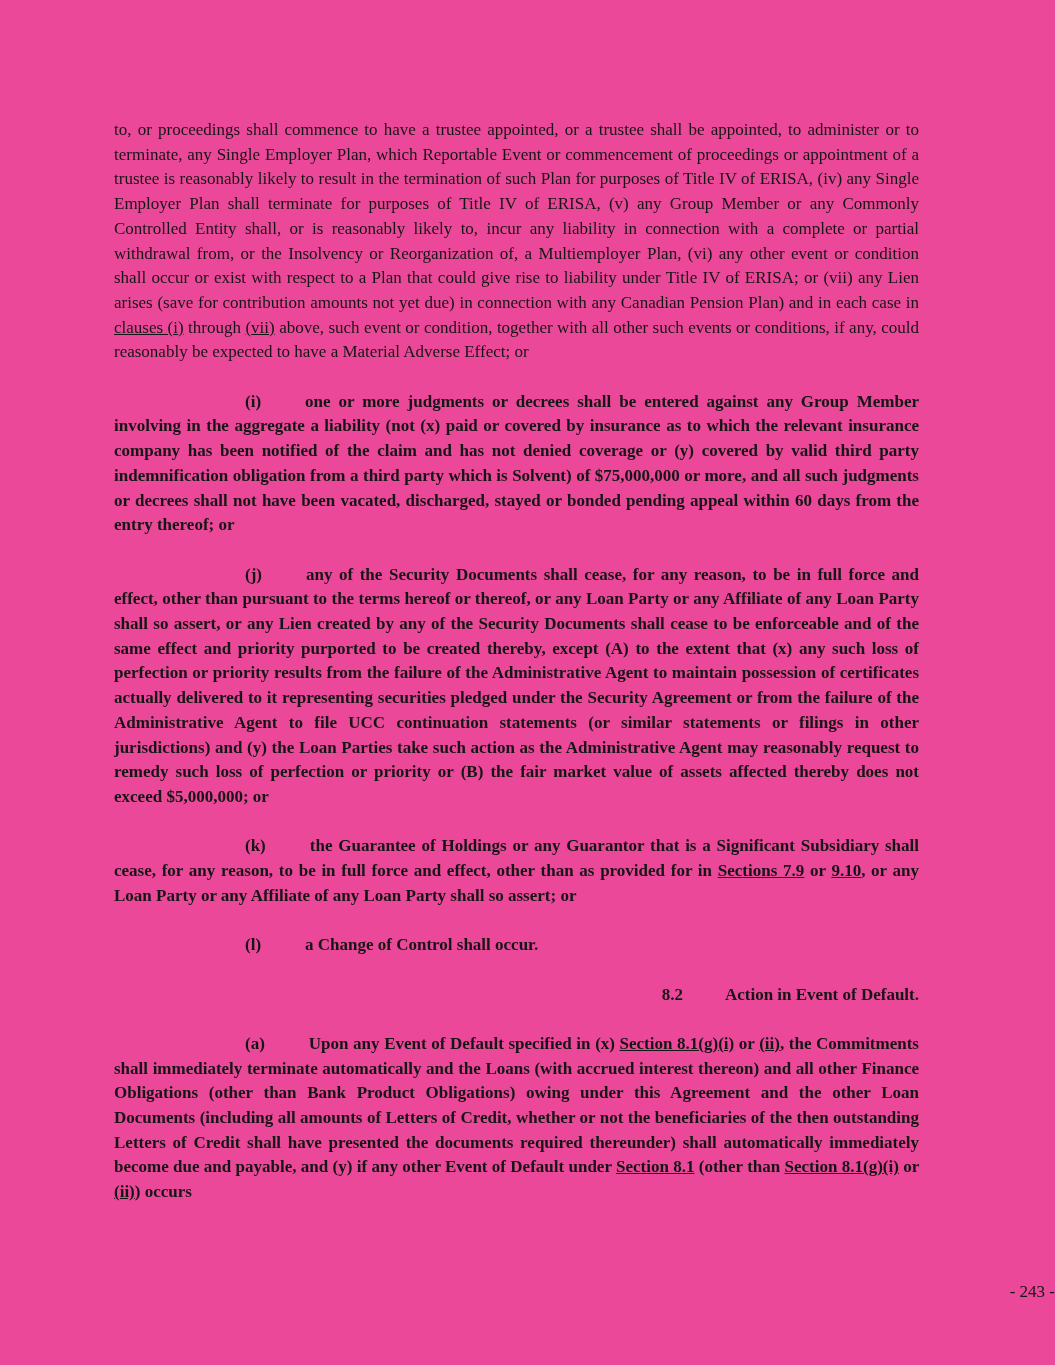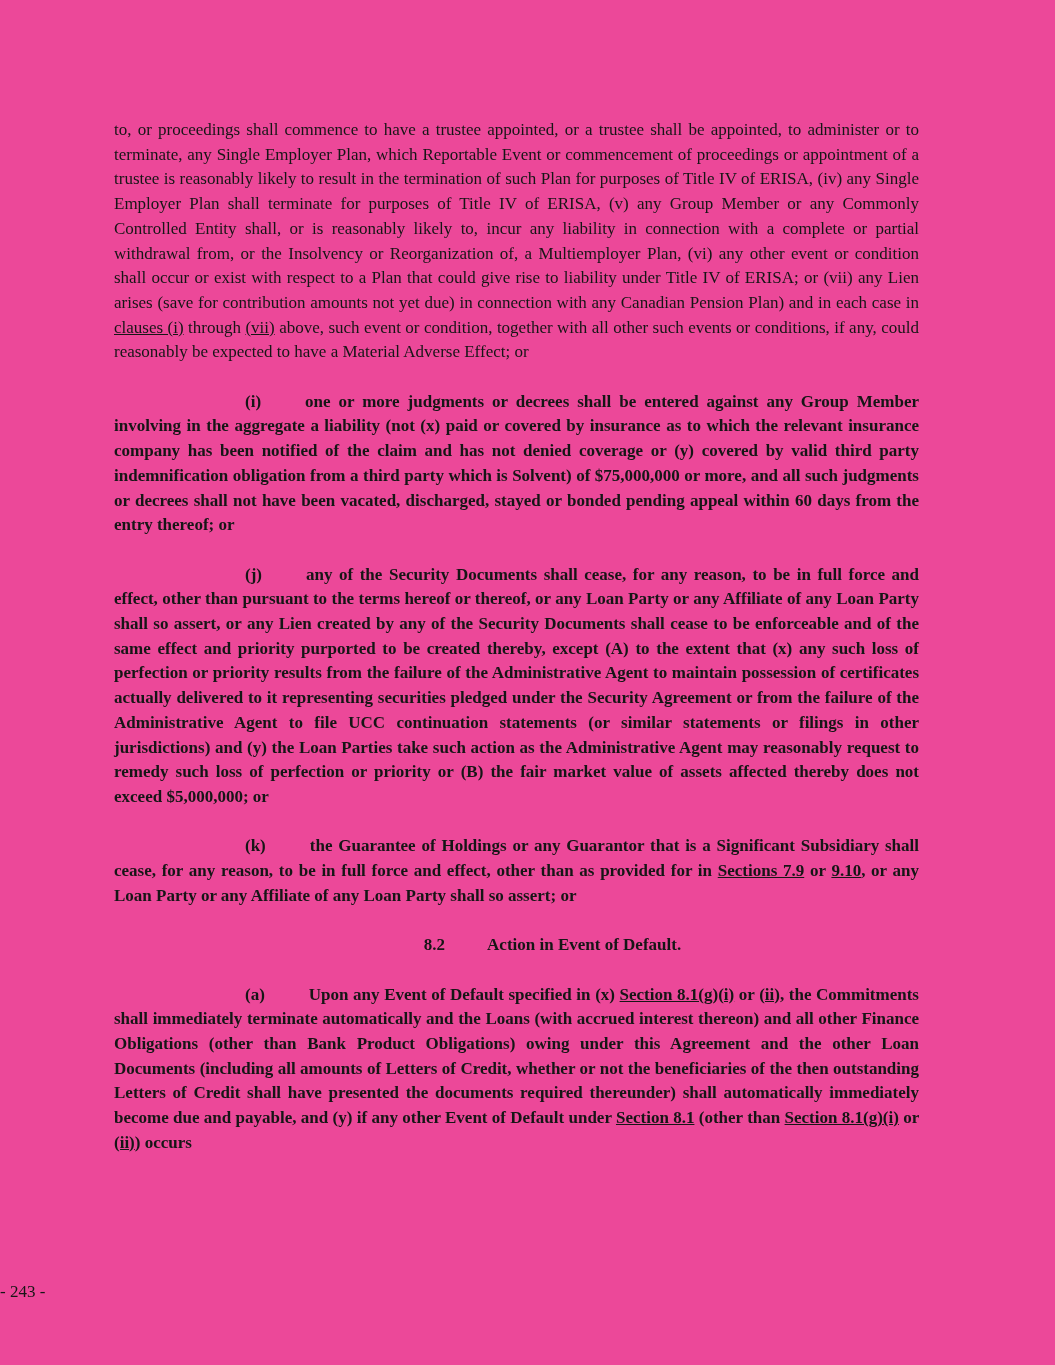--- a/index.html
+++ b/index.html
@@ -29,43 +29,44 @@
     margin: 0 0 24.7px 0;
     text-align: justify;
     text-indent: 0;
   }
   p.lettered {
     text-indent: 131px;
     font-weight: bold;
   }
   p.heading {
     text-indent: 72px;
-    text-align: center;
+    text-align: right;
     font-weight: bold;
   }
   .u { text-decoration: underline; }
   .b { font-weight: bold; }
   .tab {
     display: inline-block;
     height: 1px;
   }
   .pageno {
     position: absolute;
     left: 0;
     top: 1280px;
     width: 1055px;
-    text-align: left;
+    text-align: right;
   }
 </style>
 </head>
 <body>
 
 <div class="page">
   <div class="content">
     <p class="para"><span>to, or proceedings shall commence to have a trustee appointed, or a trustee shall be appointed, to administer or to terminate, any Single Employer Plan, which Reportable Event or commencement of proceedings or appointment of a trustee is reasonably likely to result in the termination of such Plan for purposes of Title IV of ERISA, (iv) any Single Employer Plan shall terminate for purposes of Title IV of ERISA, (v) any Group Member or any Commonly Controlled Entity shall, or is reasonably likely to, incur any liability in connection with a complete or partial withdrawal from, or the Insolvency or Reorganization of, a Multiemployer Plan, (vi) any other event or condition shall occur or exist with respect to a Plan that could give rise to liability under Title IV of ERISA; or (vii) any Lien arises (save for contribution amounts not yet due) in connection with any Canadian Pension Plan) and in each case in </span><span class="u">clauses (i)</span><span> through </span><span class="u">(vii)</span><span> above, such event or condition, together with all other such events or conditions, if any, could reasonably be expected to have a Material Adverse Effect; or</span></p>
     <p class="para lettered"><span>(i)</span><span class="tab" style="width: 44px;"></span><span>one or more judgments or decrees shall be entered against any Group Member involving in the aggregate a liability (not (x) paid or covered by insurance as to which the relevant insurance company has been notified of the claim and has not denied coverage or (y) covered by valid third party indemnification obligation from a third party which is Solvent) of $75,000,000 or more, and all such judgments or decrees shall not have been vacated, discharged, stayed or bonded pending appeal within 60 days from the entry thereof; or</span></p>
     <p class="para lettered"><span>(j)</span><span class="tab" style="width: 44px;"></span><span>any of the Security Documents shall cease, for any reason, to be in full force and effect, other than pursuant to the terms hereof or thereof, or any Loan Party or any Affiliate of any Loan Party shall so assert, or any Lien created by any of the Security Documents shall cease to be enforceable and of the same effect and priority purported to be created thereby, except (A) to the extent that (x) any such loss of perfection or priority results from the failure of the Administrative Agent to maintain possession of certificates actually delivered to it representing securities pledged under the Security Agreement or from the failure of the Administrative Agent to file UCC continuation statements (or similar statements or filings in other jurisdictions) and (y) the Loan Parties take such action as the Administrative Agent may reasonably request to remedy such loss of perfection or priority or (B) the fair market value of assets affected thereby does not exceed $5,000,000; or</span></p>
     <p class="para lettered"><span>(k)</span><span class="tab" style="width: 44px;"></span><span>the Guarantee of Holdings or any Guarantor that is a Significant Subsidiary shall cease, for any reason, to be in full force and effect, other than as provided for in </span><span class="u">Sections 7.9</span><span> or </span><span class="u">9.10</span><span>, or any Loan Party or any Affiliate of any Loan Party shall so assert; or</span></p>
+    <p class="para lettered"><span>(l)</span><span class="tab" style="width: 44px;"></span><span>a Change of Control shall occur.</span></p>
     <p class="para heading"><span class="b">8.2</span><span class="tab" style="width: 42px;"></span><span class="b">Action in Event of Default.</span></p>
     <p class="para lettered"><span>(a)</span><span class="tab" style="width: 44px;"></span><span>Upon any Event of Default specified in (x) </span><span class="u">Section 8.1(g)(i)</span><span> or </span><span class="u">(ii)</span><span>, the Commitments shall immediately terminate automatically and the Loans (with accrued interest thereon) and all other Finance Obligations (other than Bank Product Obligations) owing under this Agreement and the other Loan Documents (including all amounts of Letters of Credit, whether or not the beneficiaries of the then outstanding Letters of Credit shall have presented the documents required thereunder) shall automatically immediately become due and payable, and (y) if any other Event of Default under </span><span class="u">Section 8.1</span><span> (other than </span><span class="u">Section 8.1(g)(i)</span><span> or </span><span class="u">(ii)</span><span>) occurs</span></p>
   </div>
   <div class="pageno">- 243 -</div>
 </div>
 
 </body></html>

